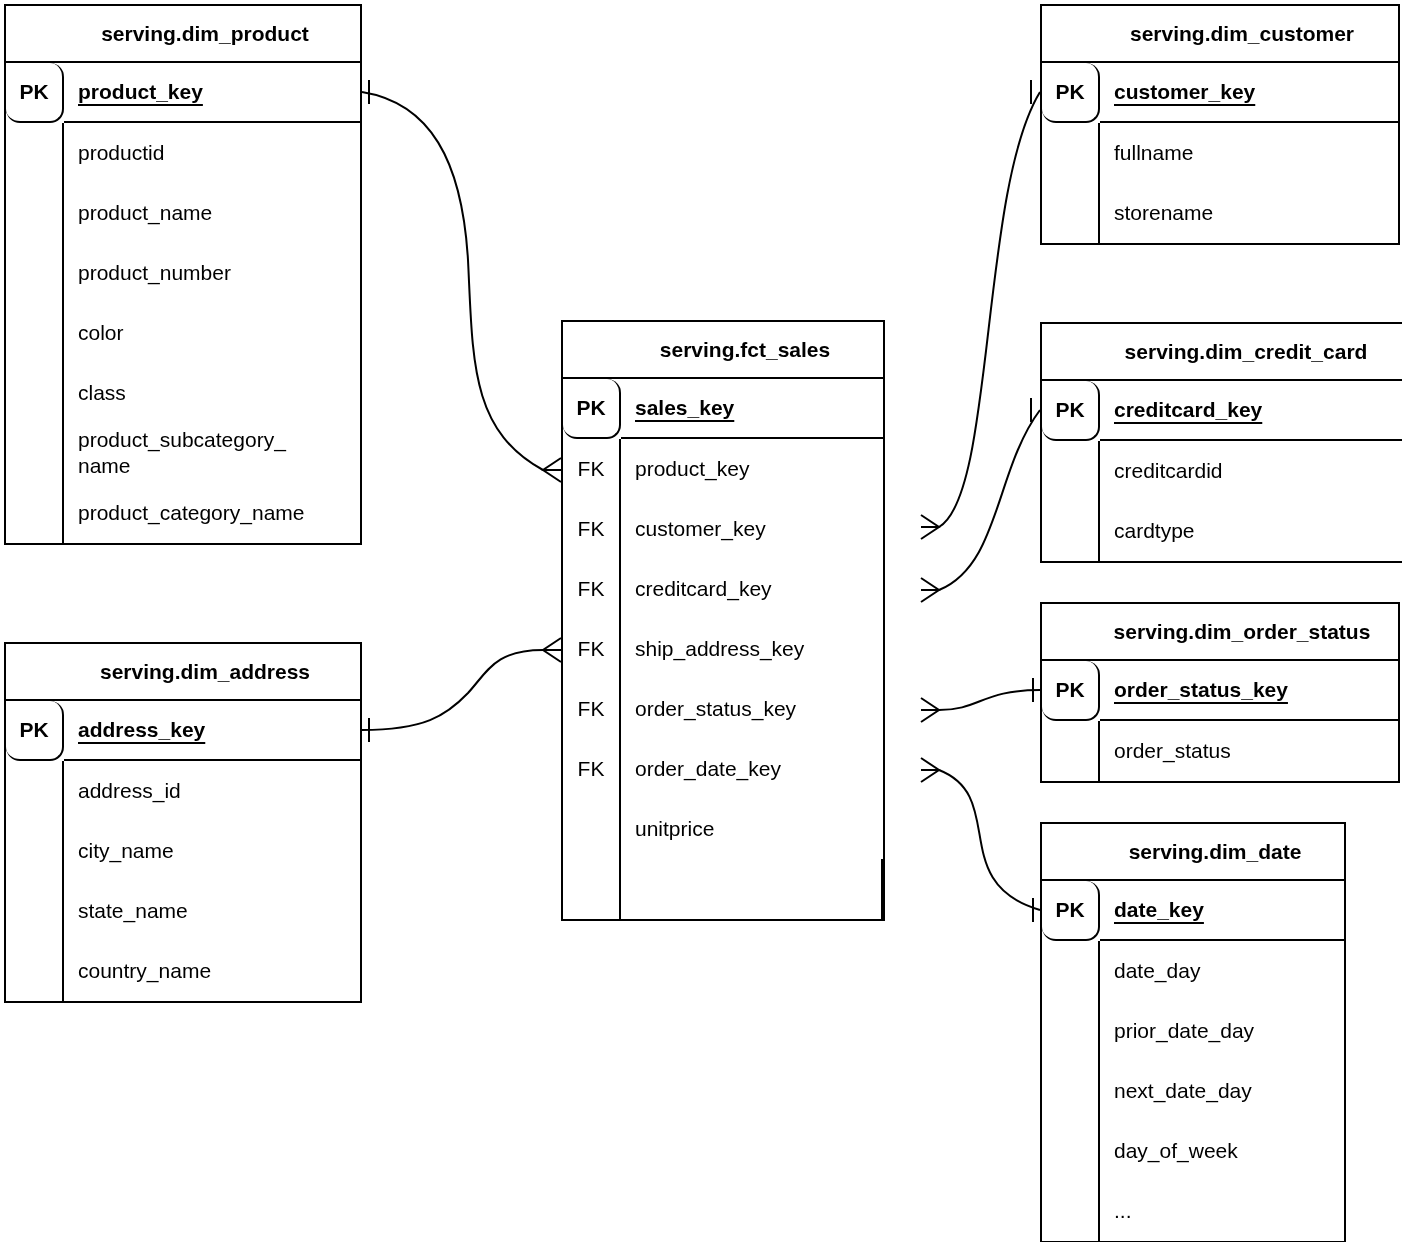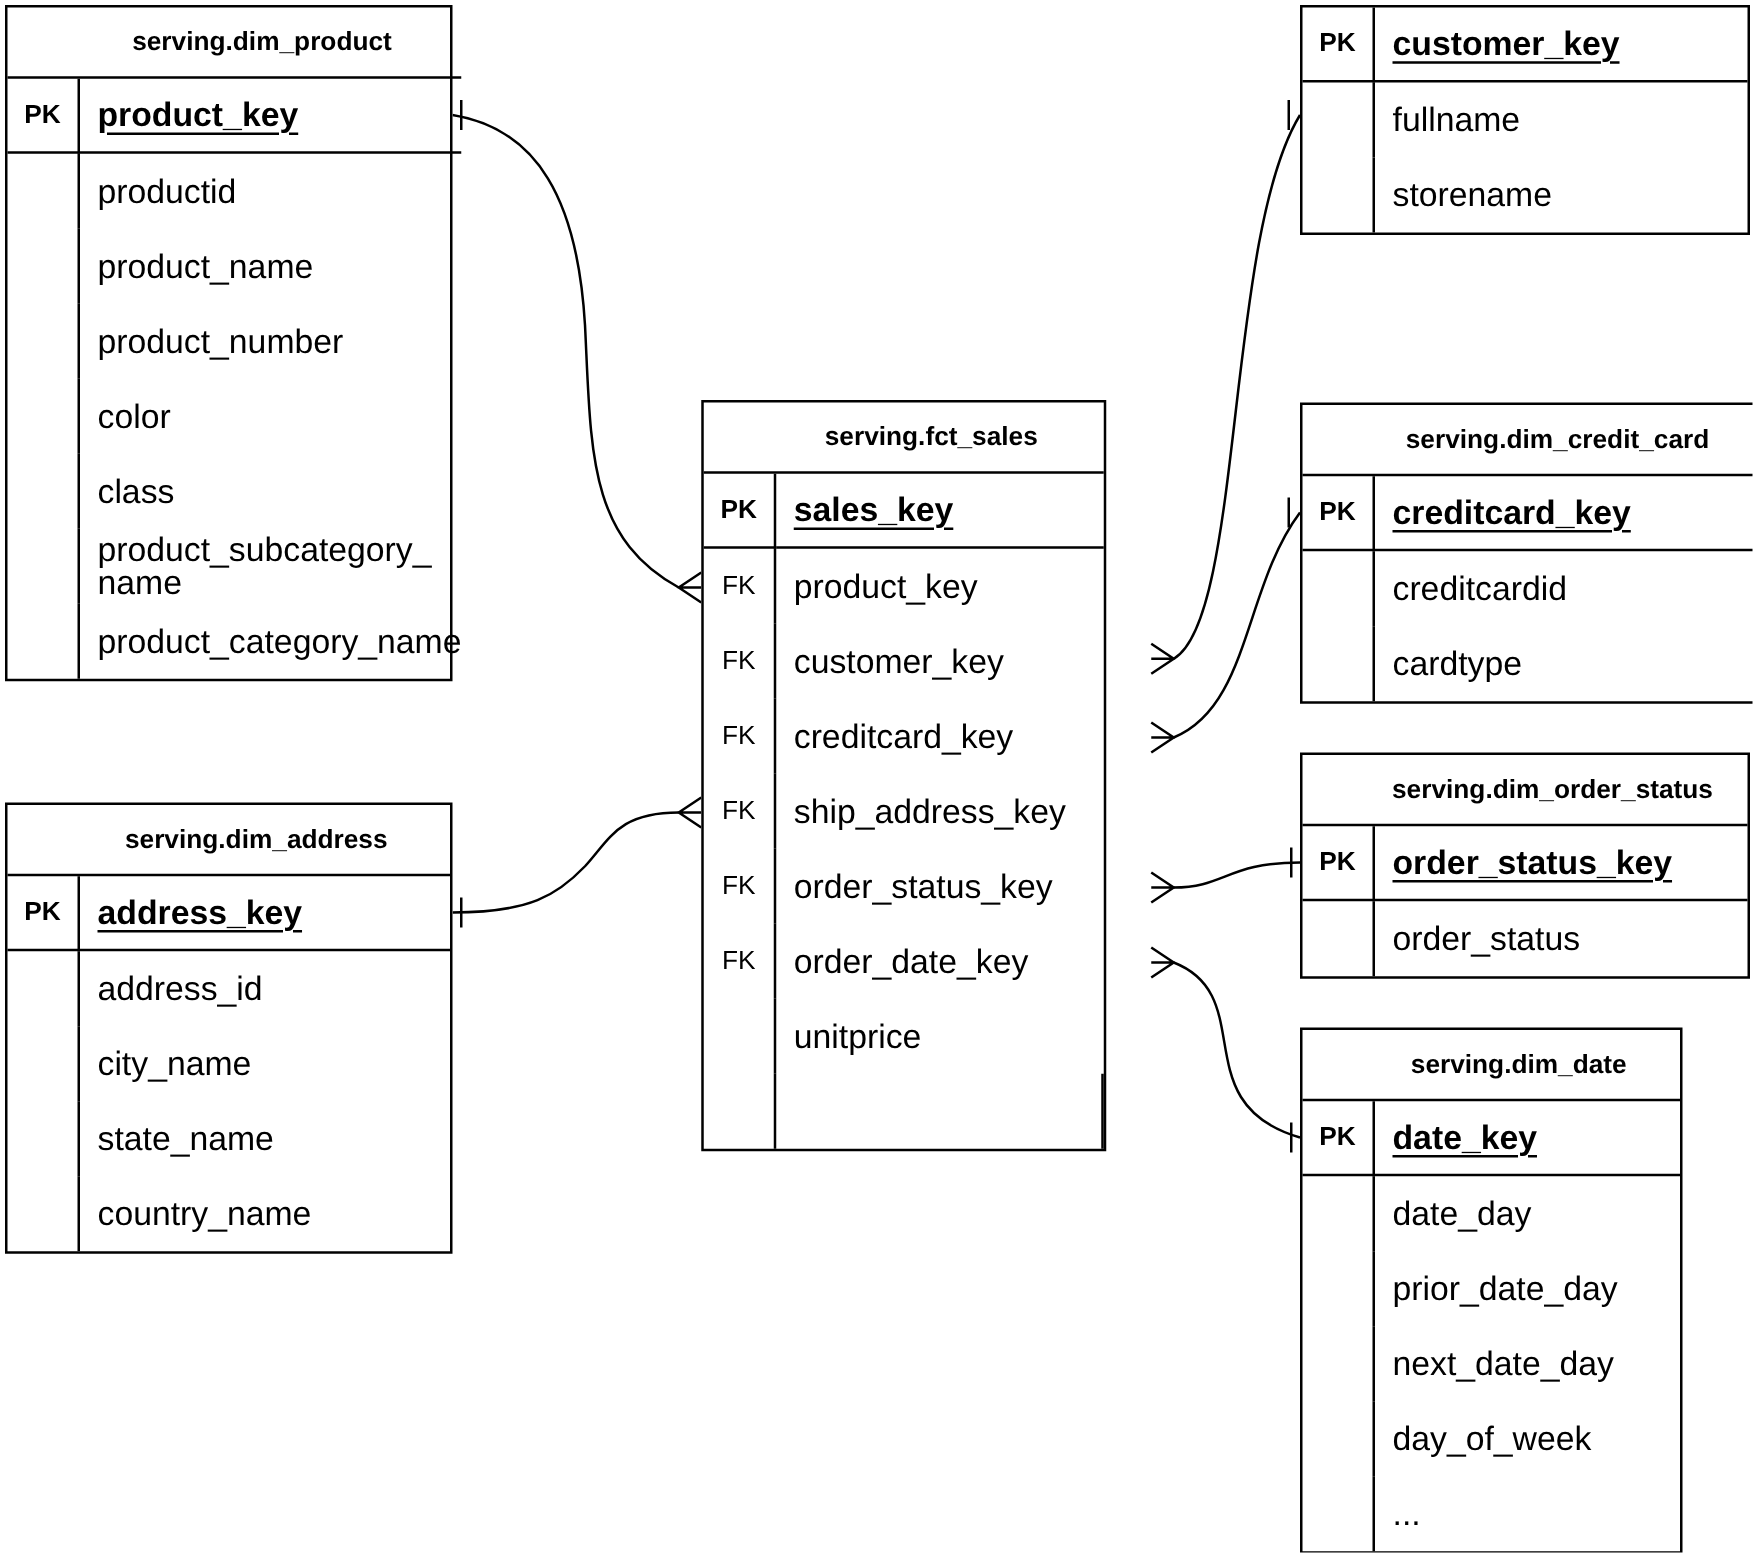--- a/index.html
+++ b/index.html
@@ -35,26 +35,26 @@
     height:60px;
     display:flex; align-items:center; justify-content:center;
     font-size:21px;
     border-right:2px solid #000;
     box-sizing:border-box;
   }
   .field {
     height:60px;
     display:flex; align-items:center;
     padding-left:14px;
-    font-size:27px;
+    font-size:21px;
     line-height:26px;
     white-space:pre-line;
     box-sizing:border-box;
   }
-  .pk-key { font-weight:bold; border-bottom:2px solid #000; }
+  .pk-key { font-weight:bold; border-bottom:2px solid #000;border-radius:14px; }
   .pk-fld {
     font-weight:bold; border-bottom:2px solid #000;
   }
   .pk-fld span {
     text-decoration:underline;
     text-decoration-thickness:2px;
     text-underline-offset:5px;
   }
 </style>
 </head>
@@ -116,20 +116,21 @@
     <div class="key"></div>
     <div class="field">class</div>
     <div class="key"></div>
     <div class="field">product_subcategory_
 name</div>
     <div class="key"></div>
     <div class="field">product_category_name</div>
   </div>
 
   <div class="entity" style="left:1040px; top:4px; width:360px;">
+    <div class="title">serving.dim_customer</div>
     <div class="key pk-key">PK</div>
     <div class="field pk-fld"><span>customer_key</span></div>
     <div class="key"></div>
     <div class="field">fullname</div>
     <div class="key"></div>
     <div class="field">storename</div>
   </div>
 
   <div class="entity" style="left:561px; top:320px; width:324px;">
     <div class="title">serving.fct_sales</div>

